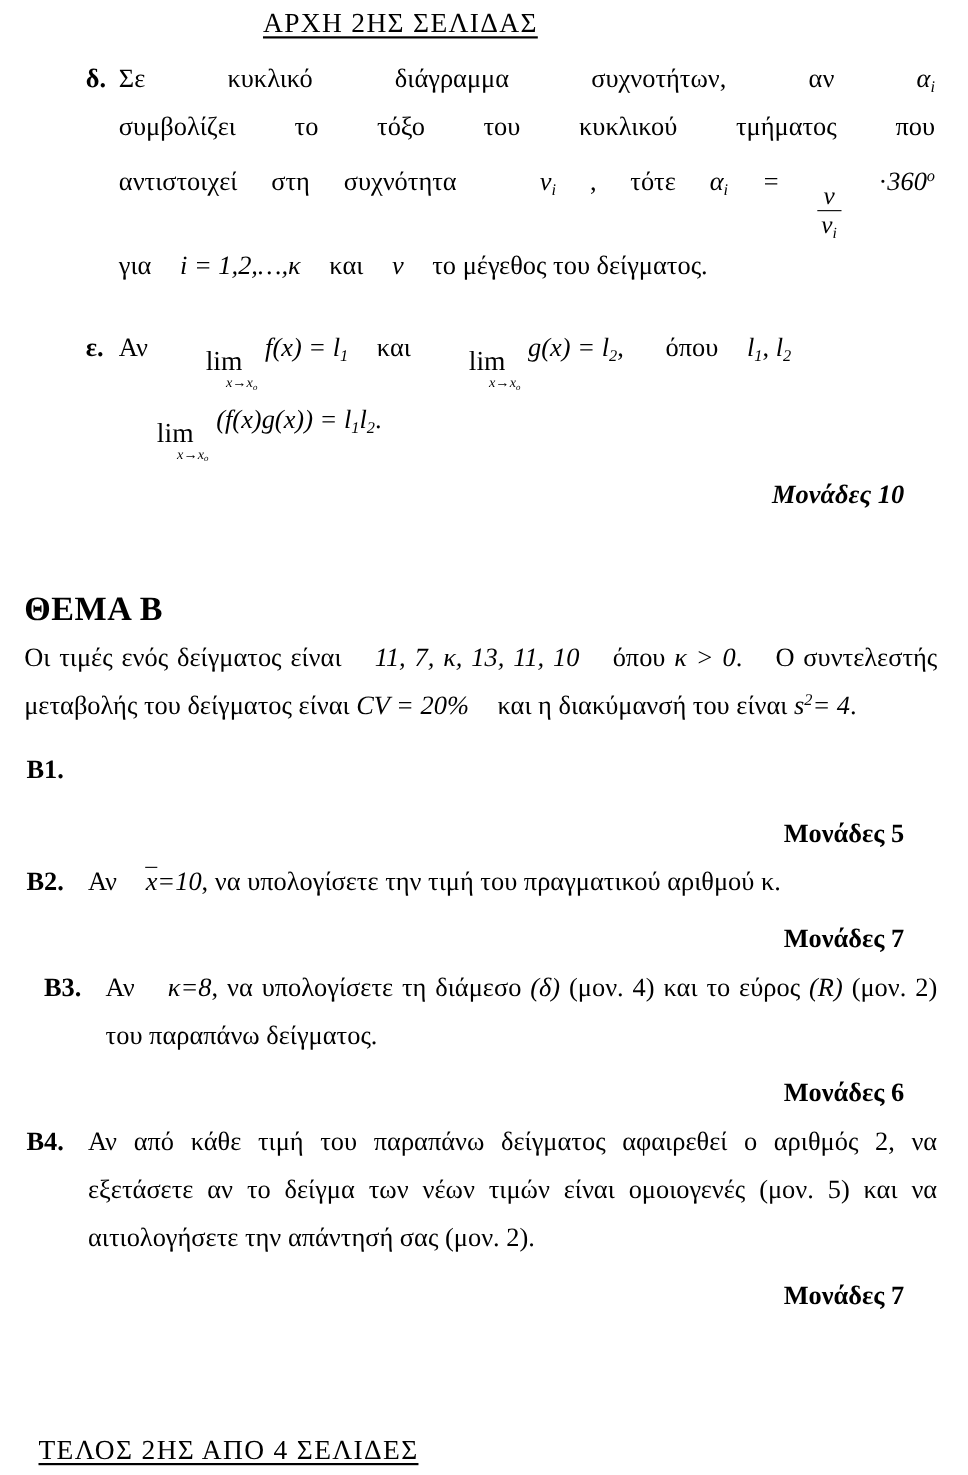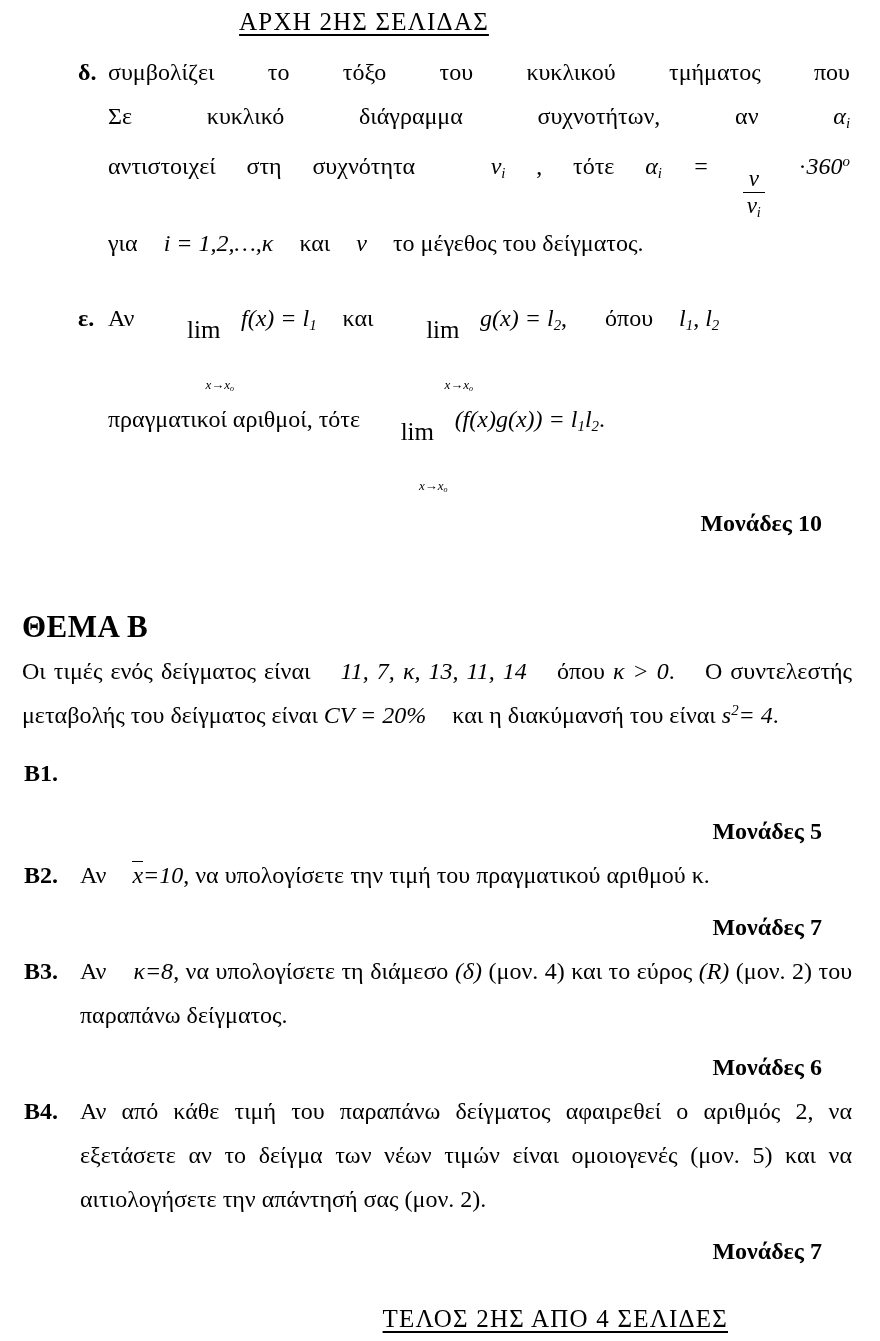--- a/index.html
+++ b/index.html
@@ -32,23 +32,24 @@
   }
   .page-header span {
     text-decoration: underline;
     text-underline-offset: 4px;
   }
   .page-footer {
     position: absolute;
     left: 0;
     right: 0;
     bottom: 8px;
-    text-align: right;
+    text-align: left;
     font-size: 25px;
     letter-spacing: 1.2px;
+    padding-left: 35px;
   }
   .page-footer span {
     text-decoration: underline;
     text-underline-offset: 4px;
   }
 
   
   .body-wrap {
     position: absolute;
     left: 0;
@@ -143,21 +144,20 @@
   }
 
   
   .limop {
     display: inline-flex;
     flex-direction: column;
     align-items: center;
     vertical-align: -0.52em;
     line-height: 1;
     margin: 0 1px;
-    gap: 36px;
   }
   .limop .lim-main {
     font-size: 25px;
     font-style: normal;
     line-height: 1.02;
   }
   .limop .lim-sub {
     font-size: 13px;
     font-style: italic;
     line-height: 1.05;
@@ -200,25 +200,25 @@
 
   <div class="page-header">
     <span>ΑΡΧΗ 2ΗΣ ΣΕΛΙΔΑΣ</span>
   </div>
 
   <div class="body-wrap">
 
     <div class="item lettered" style="margin-top:4px;">
       <div class="item-marker">δ.</div>
       <div class="item-body">
-        <div class="justify-all">συμβολίζει το τόξο του κυκλικού τμήματος που</div>
         <div class="justify-all">
           <span>Σε κυκλικό διάγραμμα συχνοτήτων, αν</span>
           <span class="nowrap"><span class="mi">α</span><sub class="msub">i</sub></span>
         </div>
+        <div class="justify-all">συμβολίζει το τόξο του κυκλικού τμήματος που</div>
         <div class="justify-all" style="line-height:56px;">
           <span>αντιστοιχεί στη συχνότητα</span>
           <span class="sp-mid"></span>
           <span class="nowrap"><span class="mi">ν</span><sub class="msub">i</sub></span>
           <span>, τότε</span>
           <span class="nowrap">
             <span class="mi">α</span><sub class="msub">i</sub>
             <span class="mi">=</span>
             <span class="frac">
               <span class="num">ν</span>
@@ -267,43 +267,42 @@
             <span class="mi">g</span><span class="mi">(x)</span>
             <span class="mi">=</span>
             <span class="mi">l</span><sub class="msub">2</sub><span>,</span>
           </span>
           <span class="sp-wide"></span>
           <span>όπου</span>
           <span class="sp-mid"></span>
           <span class="nowrap"><span class="mi">l</span><sub class="msub">1</sub><span>,</span> <span class="mi">l</span><sub class="msub">2</sub></span>
         </div>
         <div style="line-height:56px;">
-          <span>πραγματικοί αριθμοί, τότε</span>
           <span class="sp-mid"></span>
           <span class="nowrap">
             <span class="limop">
               <span class="lim-main">lim</span>
               <span class="lim-sub"><span>x→x</span><sub class="msub">o</sub></span>
             </span>
             <span class="mi">(f(x)g(x))</span>
             <span class="mi">=</span>
             <span class="mi">l</span><sub class="msub">1</sub><span class="mi">l</span><sub class="msub">2</sub><span>.</span>
           </span>
         </div>
       </div>
     </div>
 
-    <div class="units" style="margin-top:10px;">Μονάδες 10</div>
+    <div class="units" style="margin-top:10px;font-style:italic;">Μονάδες 10</div>
 
     <div class="section-title" style="margin-top:62px;">ΘΕΜΑ Β</div>
 
     <div class="intro">
       <span>Οι τιμές ενός δείγματος είναι</span>
       <span class="sp-mid"></span>
-      <span class="mi">11, 7, κ, 13, 11, 14</span>
+      <span class="mi">11, 7, κ, 13, 11, 10</span>
       <span class="sp-mid"></span>
       <span>όπου</span>
       <span class="mi">κ &gt; 0</span><span>.</span>
       <span class="sp-mid"></span>
       <span>Ο συντελεστής μεταβολής του δείγματος είναι</span>
       <span class="mi">CV = 20%</span>
       <span class="sp-mid"></span>
       <span>και η διακύμανσή του είναι</span>
       <span class="nowrap"><span class="mi">s</span><sup class="msup">2</sup><span class="mi">= 4</span></span><span>.</span>
     </div>
@@ -316,21 +315,21 @@
     <div class="item numbered" style="margin-top:2px;">
       <div class="item-marker">B2.</div>
       <div class="item-body justify">
         <span>Αν</span>
         <span class="sp-mid"></span>
         <span class="nowrap"><span class="overbar">x</span><span class="mi">=10</span></span><span>, να υπολογίσετε την τιμή του πραγματικού αριθμού κ.</span>
       </div>
     </div>
     <div class="units" style="margin-top:10px;">Μονάδες 7</div>
 
-    <div class="item numbered" style="margin-top:2px;">
+    <div class="item numbered" style="margin-top:2px;padding-left:16px;">
       <div class="item-marker">B3.</div>
       <div class="item-body justify">
         <span>Αν</span>
         <span class="sp-mid"></span>
         <span class="mi">κ=8</span><span>, να υπολογίσετε τη διάμεσο</span>
         <span class="mi">(δ)</span>
         <span>(μον. 4) και το εύρος</span>
         <span class="mi">(R)</span>
         <span>(μον. 2) του παραπάνω δείγματος.</span>
       </div>

